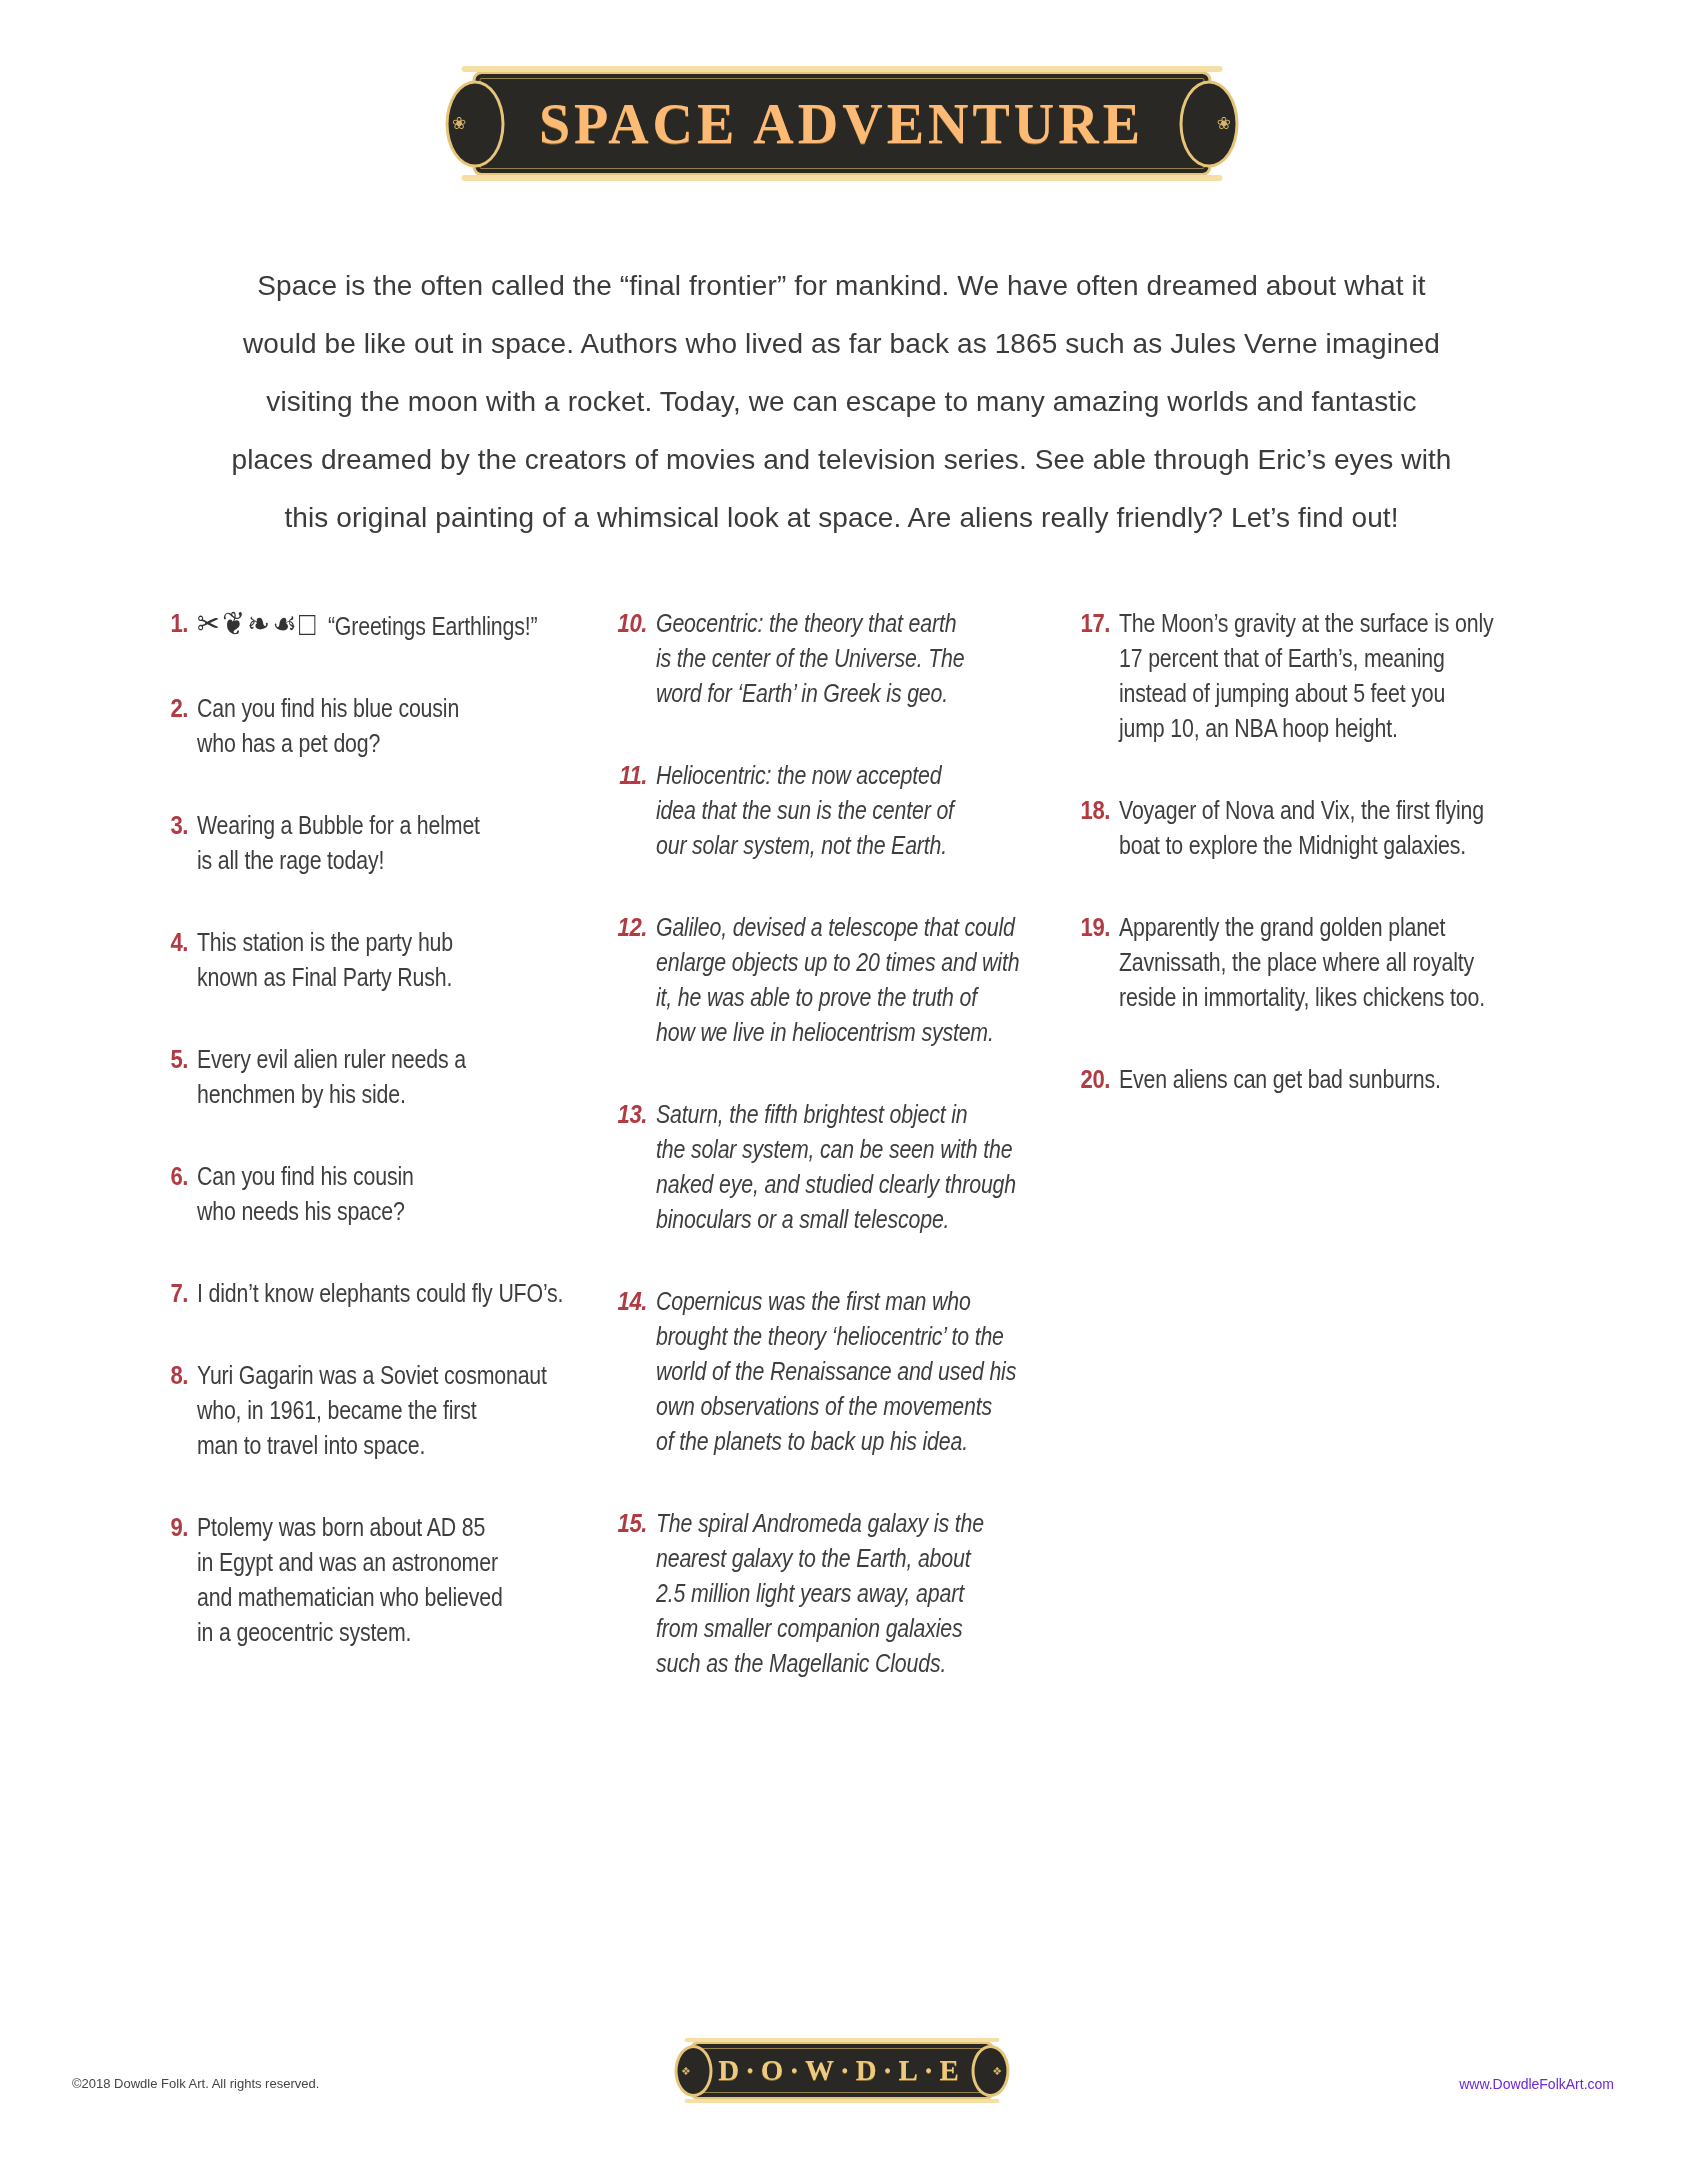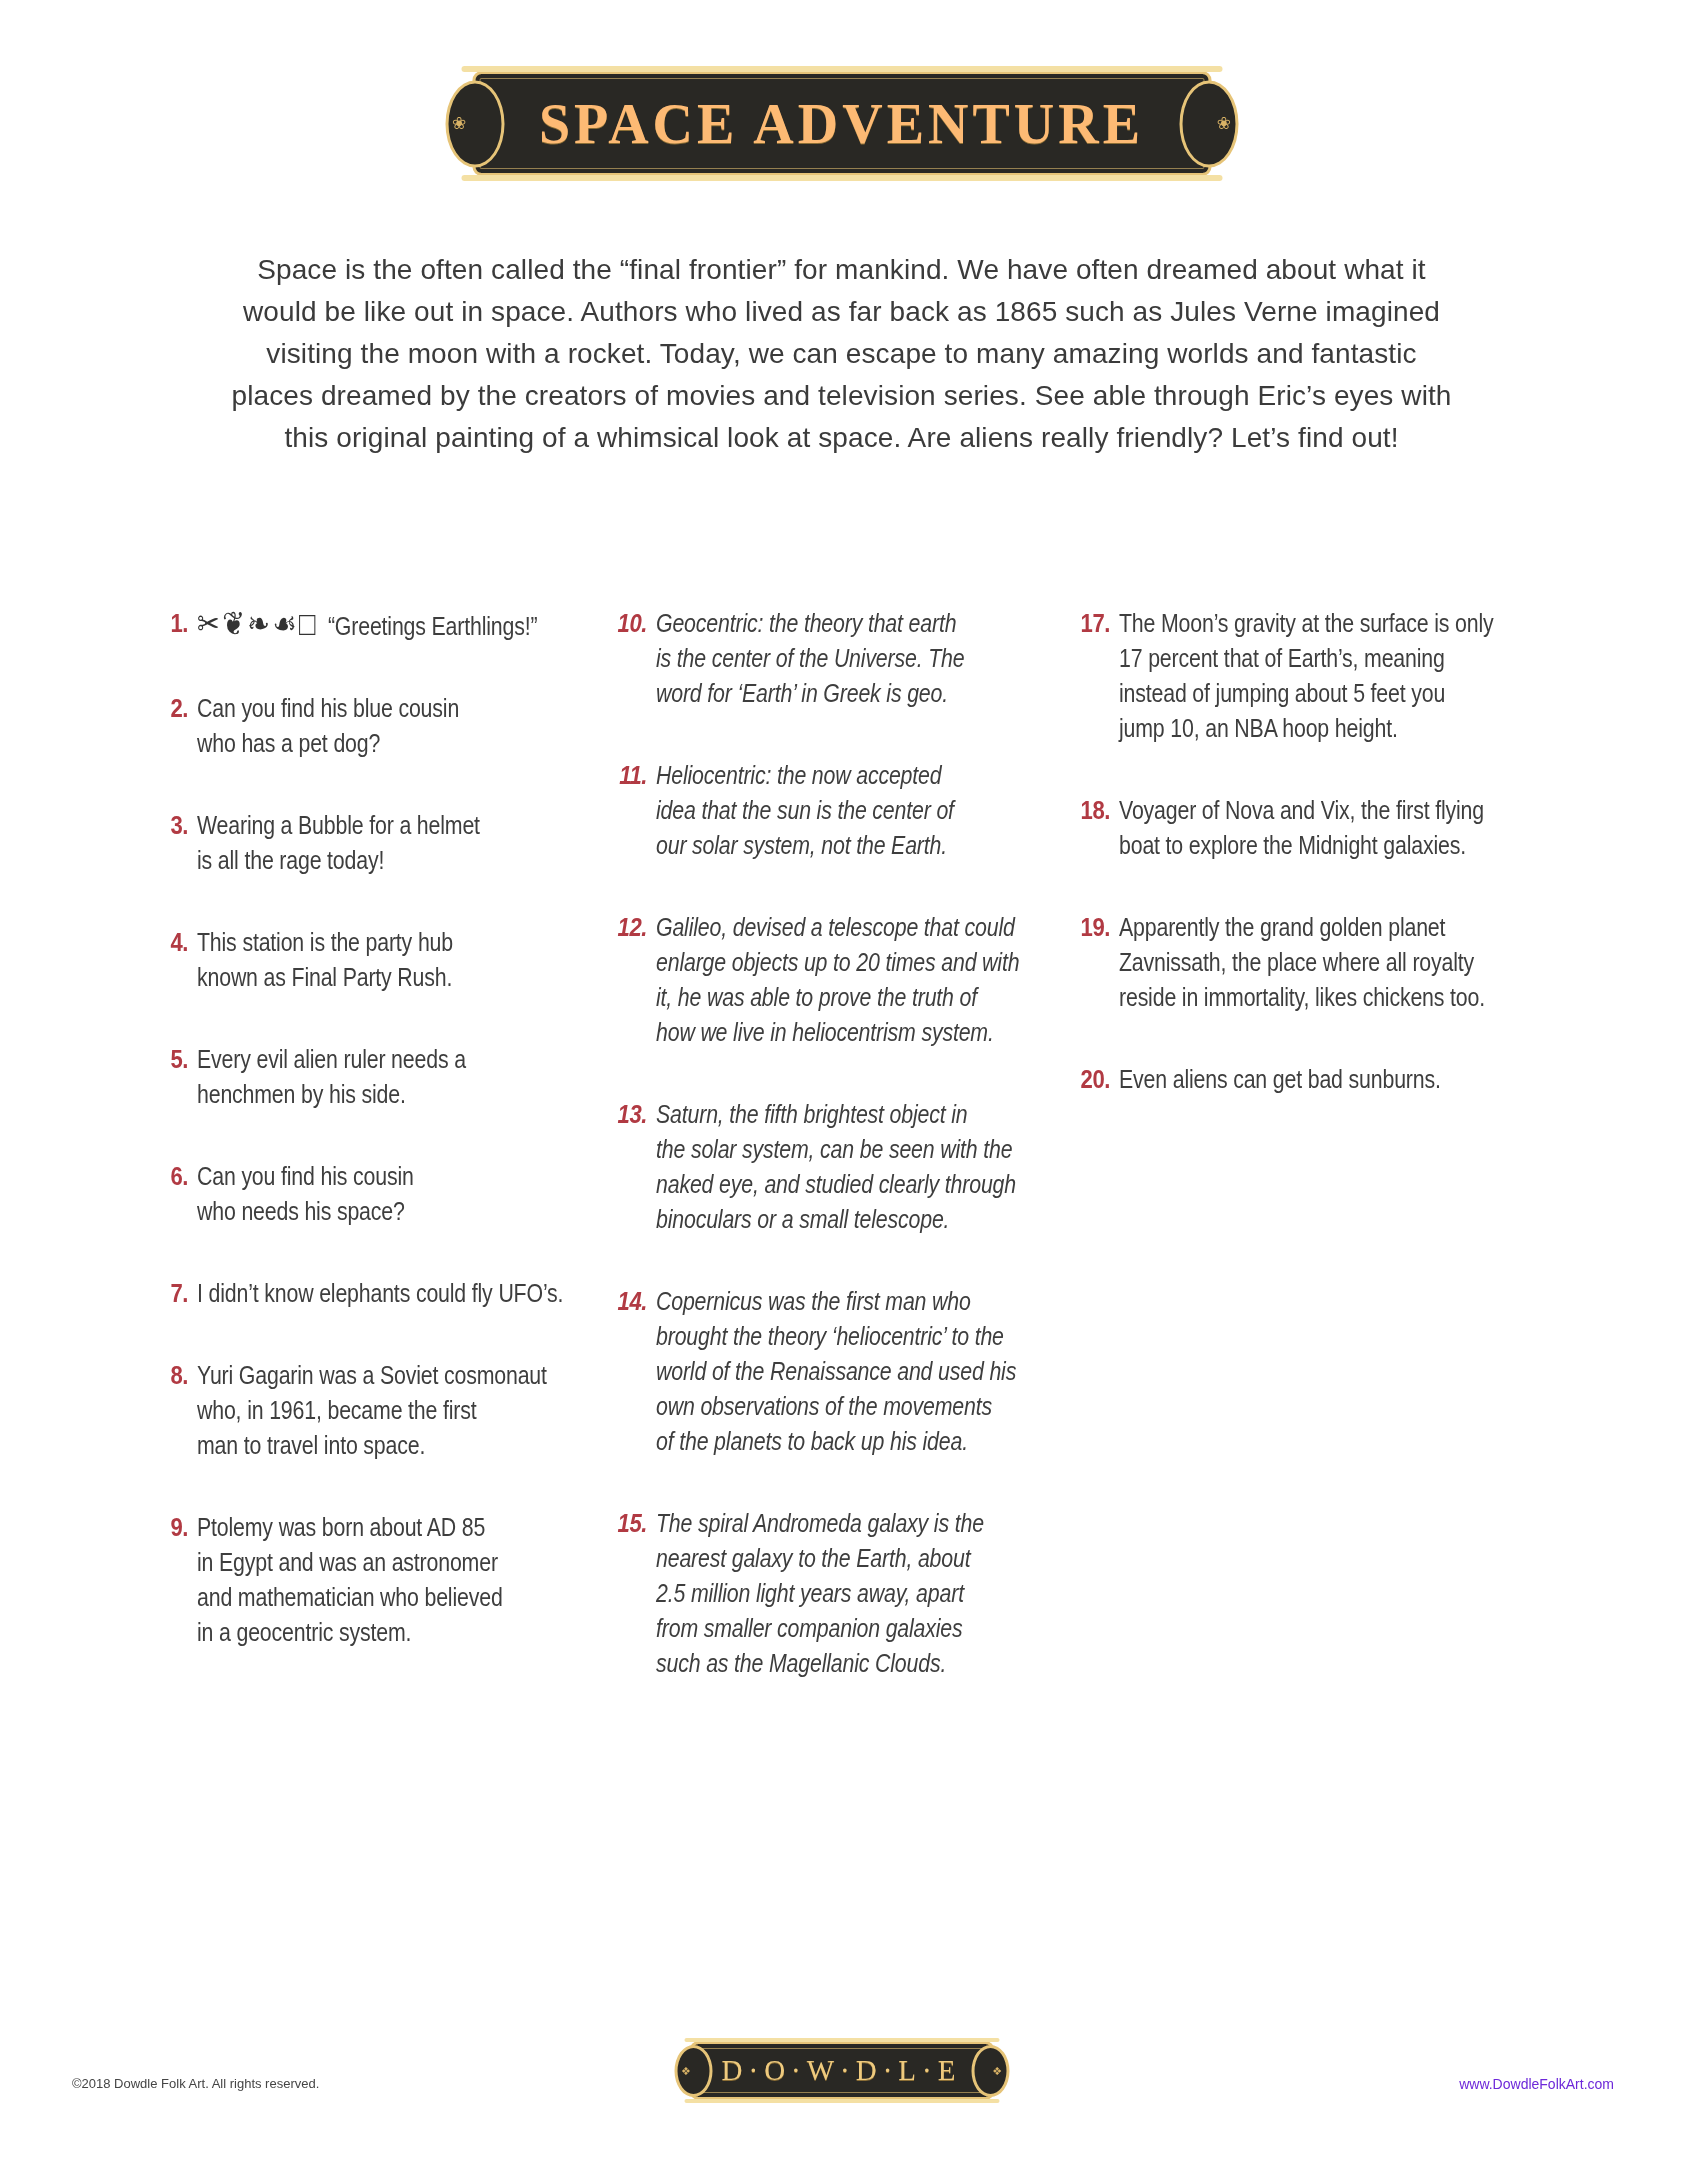--- a/index.html
+++ b/index.html
@@ -40,20 +40,21 @@
     font-family:"Liberation Serif", serif; font-weight:bold;
     font-size:56px; letter-spacing:4px; color:#fdba74;
     text-shadow:0 1px 0 #8a6d35; white-space:nowrap;
   }
 
   
   .intro { position:absolute; top:249px; left:0; width:1683px; text-align:center; }
   .intro .line {
     font-size:28px; line-height:42px; color:#3b3b3b; white-space:nowrap;
     letter-spacing:0.1px;
+    margin-top:16px;
   }
 
   
   .col { position:absolute; top:606px; width:535px; }
   .col1 { left:144px; }
   .col2 { left:603px;font-style:italic; }
   .col3 { left:1066px; }
   .item { display:flex; align-items:flex-start; margin-bottom:47px; }
   .num {
     flex:0 0 44px; text-align:right; margin-right:9px;
@@ -67,21 +68,21 @@
   .glyphs { font-size:33px; line-height:35px; letter-spacing:3px; color:#333; }
 
   
   .footer-logo { top:2041px; width:299px; height:53px; }
   .footer-logo::before, .footer-logo::after { left:-8px; right:-8px; height:4px; }
   .footer-logo::before { top:-6px; } .footer-logo::after { bottom:-6px; }
   .footer-logo .cap { width:32px; height:46px; }
   .footer-logo .cap.left { left:-18px; } .footer-logo .cap.right { right:-18px; }
   .footer-logo .cap .orn { font-size:11px; }
   .footer-logo-text {
-    font-family:"Liberation Serif", serif; font-weight:normal;
+    font-family:"Liberation Serif", serif; font-weight:bold;
     font-size:29px; letter-spacing:6px; color:#eeca7e; white-space:nowrap;
     text-shadow:0 1px 0 #8a6d35;
   }
   .copyright {
     position:absolute; left:72px; top:2076px; font-size:13px; color:#454545;
   }
   .website {
     position:absolute; right:69px; top:2076px; font-size:14px; color:#6d28d9;
     text-decoration:none;
   }

